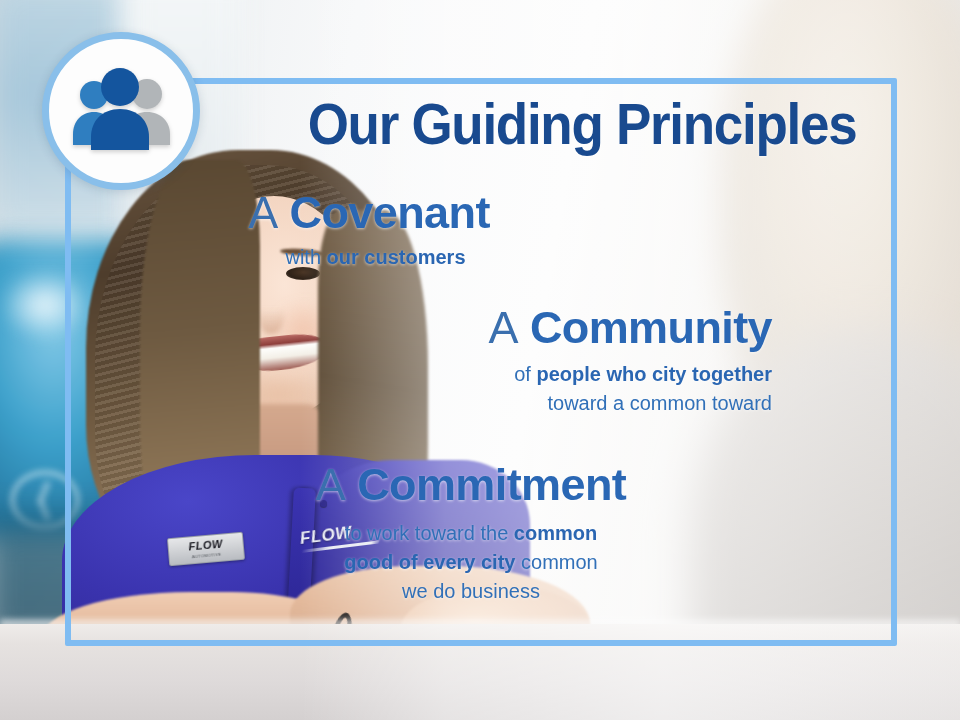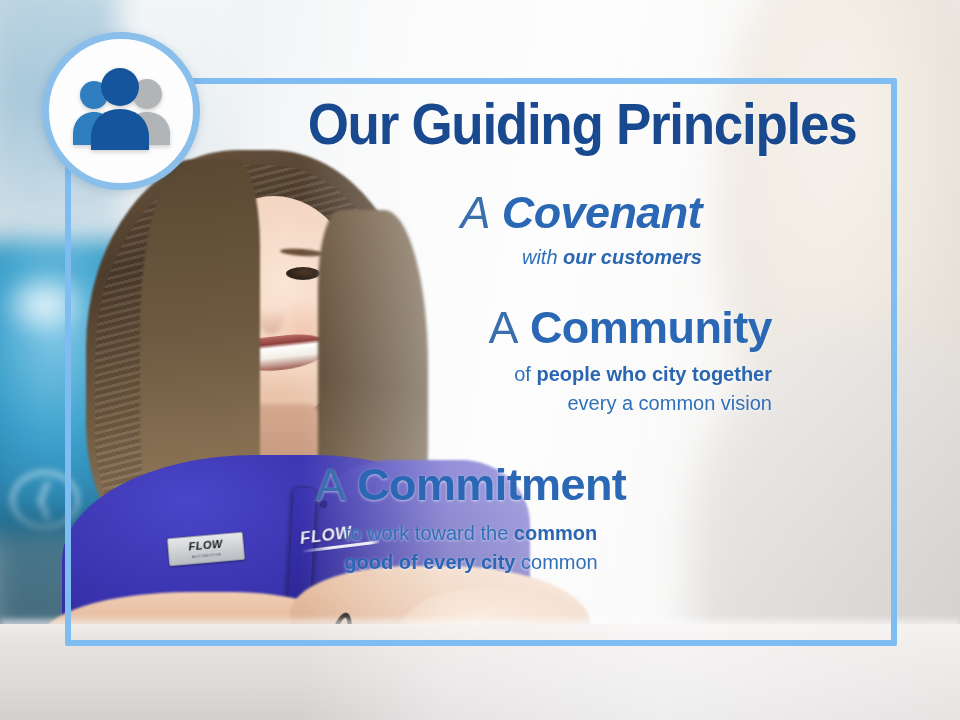--- a/index.html
+++ b/index.html
@@ -289,21 +289,21 @@
   }
   .p-head .lead { font-weight:300; color:#3a6fae; }
   .p-head .word { font-weight:bold; color:#2a67b4; }
   .p-sub {
     font-size:20px; line-height:1.45;
     color:#3170b8; font-weight:normal;
     text-shadow:0 1px 3px rgba(255,255,255,.6);
   }
   .p-sub b { font-weight:bold; color:#2a66b2; }
 
-  #principle-1 { left:0; top:190px; width:666px; text-align:right;font-style:italic; }
+  #principle-1 { left:0; top:190px; width:666px; text-align:center; }
   #principle-1 .p-sub { margin-top:6px;padding-left:13px; }
   #principle-2 { left:0; top:305px; width:736px; text-align:right; }
   #principle-2 .p-sub { margin-top:8px; }
   #principle-3 { left:0; top:462px; width:870px; text-align:center; }
   #principle-3 .p-sub { margin-top:10px; }
   .sub-line { display:block; }
 </style>
 </head>
 <body>
 
@@ -390,28 +390,29 @@
       </div>
   </div>
 
   <div class="principle" id="principle-2">
     <div class="p-head">
       <span class="lead">A</span>
       <span class="word">Community</span>
     </div>
     <div class="p-sub">
         <span class="sub-line"><span>of </span><b>people who city together</b></span>
-        <span class="sub-line"><span>every a common vision</span></span>
+        <span class="sub-line"><span>toward a common toward</span></span>
       </div>
   </div>
 
   <div class="principle" id="principle-3">
     <div class="p-head">
       <span class="lead">A</span>
       <span class="word">Commitment</span>
     </div>
     <div class="p-sub">
         <span class="sub-line"><span>to work toward the </span><b>common</b></span>
         <span class="sub-line"><b>good of every city</b><span> common</span></span>
+        <span class="sub-line"><span>we do business</span></span>
       </div>
   </div>
 
 </div>
 
 </body></html>

